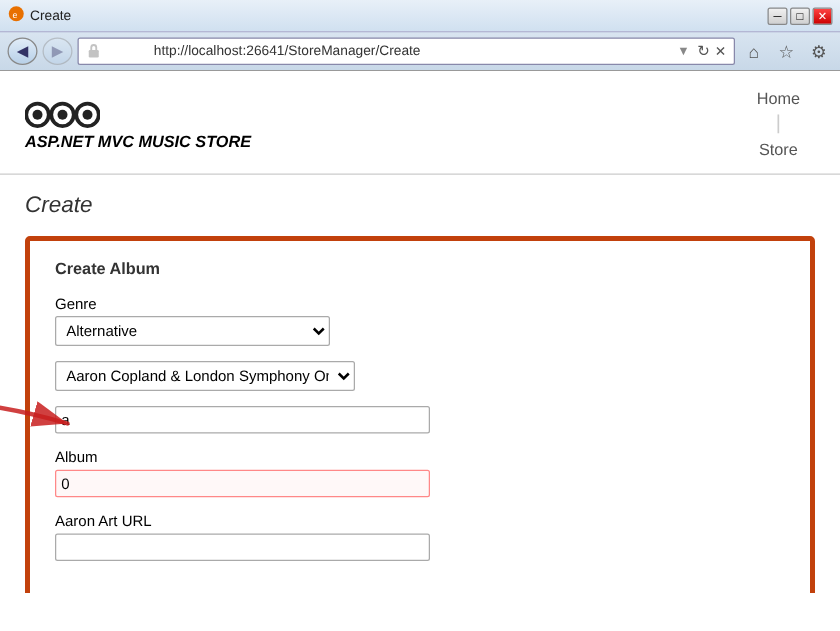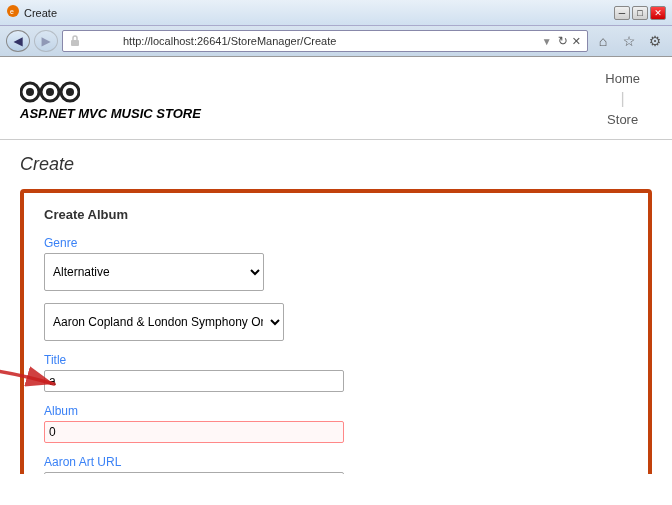--- a/index.html
+++ b/index.html
@@ -185,27 +185,27 @@
       margin-bottom: 14px;
     }
 
     .form-group {
       margin-bottom: 12px;
     }
 
     .form-label {
       display: block;
       font-size: 12px;
-      color: #3b82f6;
+      color: #000000;
       margin-bottom: 3px;
     }
 
     .form-select {
       width: 220px;
-      height: 38px;
+      height: 24px;
       border: 1px solid #aaa;
       border-radius: 2px;
       font-size: 12px;
       padding: 0 4px;
       background: white;
       cursor: pointer;
     }
 
     .form-input {
       width: 220px;
@@ -328,21 +328,20 @@
 
         <div class="form-group">
           <select class="form-select" style="width:240px;">
             <option>Aaron Copland &amp; London Symphony Orchestra</option>
             <option>AC/DC</option>
             <option>Accept</option>
           </select>
         </div>
 
         <div class="form-group">
-          <label class="form-label">Title</label>
           <div style="position:relative;display:inline-block;">
             <input type="text" class="form-input form-input-wide" value="a" style="">
             
             <svg style="position:absolute;left:-120px;top:-8px;pointer-events:none;" width="140" height="36" viewBox="0 0 140 36">
               <defs>
                 <marker id="arrowhead" markerWidth="8" markerHeight="6" refX="8" refY="3" orient="auto">
                   <polygon points="0 0, 8 3, 0 6" fill="rgba(200,30,30,0.85)"></polygon>
                 </marker>
               </defs>
               <path d="M10,5 Q60,2 130,22" stroke="rgba(200,30,30,0.85)" stroke-width="3.5" fill="none" marker-end="url(#arrowhead)" stroke-linecap="round"></path>

